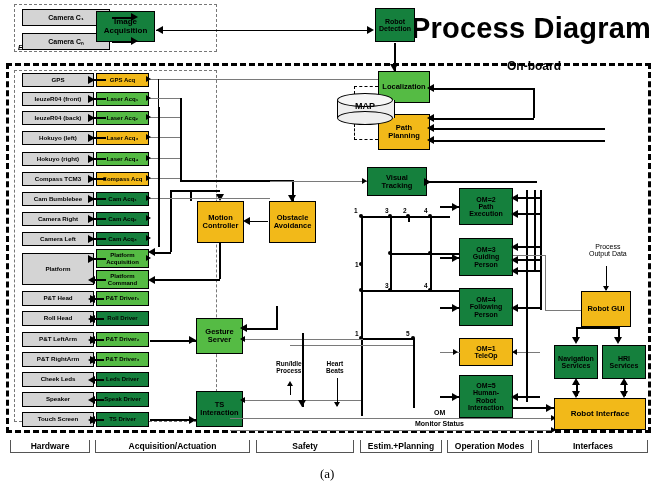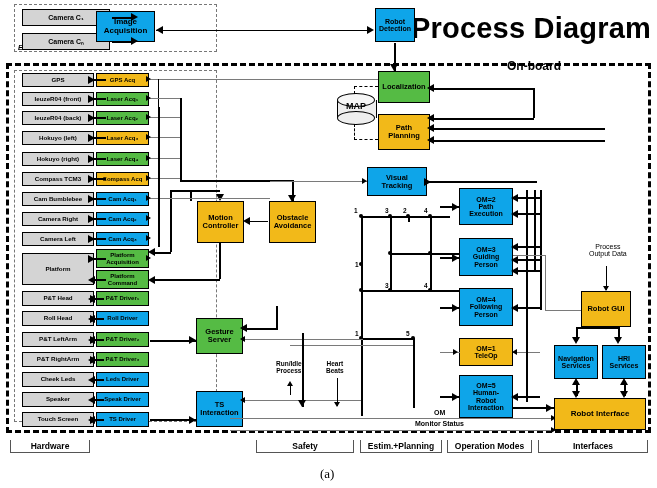--- a/index.html
+++ b/index.html
@@ -3,21 +3,21 @@
 <meta charset="utf-8">
 <style>
   html,body{margin:0;padding:0;background:#ffffff;}
   body{width:657px;height:488px;font-family:"Liberation Sans",sans-serif;overflow:hidden;}
   #stage{position:relative;width:657px;height:488px;}
 
   
   .node{position:absolute;box-sizing:border-box;border:1px solid #000;
         display:flex;align-items:center;justify-content:center;text-align:center;
         font-weight:bold;line-height:1.02;color:#000;}
-  .red{background:#0ea5e9;}
+  .red{background:#15803d;}
   .green{background:#55bb44;}
   .yellow{background:#f2b919;}
   .grey{background:#d4d4d4;}
 
   .lbl{position:absolute;color:#000;font-weight:bold;line-height:1.05;}
   .lbl.it{font-style:italic;}
 
   
   .ln{position:absolute;background:#000;}
   .lnh{height:1px;}
@@ -177,21 +177,21 @@
   <div class="ln lnh thick" style="left:94px;top:419px;width:10px;"></div>
     <div class="arw arw-r" style="left:90px;top:416px;"></div>
     <div class="arw arw-l" style="left:88px;top:416px;"></div>
 
   <div class="node green" style="left:378px;top:71px;width:52px;height:32px;font-size:7.5px;">Localization</div>
   <div class="node yellow" style="left:378px;top:114px;width:52px;height:36px;font-size:7.5px;white-space:pre-line;">Path
 Planning</div>
   <div class="node red" style="left:367px;top:167px;width:60px;height:29px;font-size:7.5px;white-space:pre-line;">Visual
 Tracking</div>
 
-  <div class="cyl" style="left:337px;top:93px;width:38px;height:32px;">
+  <div class="cyl" style="left:337px;top:93px;width:56px;height:32px;">
     <div class="body"></div>
       <div class="top"></div>
       <div class="bot"></div>
     <div class="tx">MAP</div>
   </div>
 
   <div class="ln lnv" style="left:354px;top:86px;height:8px;border-left:1px dashed #000;background:none;width:0;"></div>
   <div class="ln lnh" style="left:354px;top:86px;width:24px;border-top:1px dashed #000;background:none;height:0;"></div>
   <div class="ln lnv" style="left:354px;top:124px;height:16px;border-left:1px dashed #000;background:none;width:0;"></div>
   <div class="ln lnh" style="left:354px;top:139px;width:24px;border-top:1px dashed #000;background:none;height:0;"></div>
@@ -401,18 +401,19 @@
   <div class="arw arw-d" style="left:620px;top:391px;"></div>
 
   <div class="ln lnh grey-ln" style="left:545px;top:310px;width:36px;"></div>
   <div class="ln lnv grey-ln" style="left:545px;top:255px;height:56px;"></div>
   <div class="ln lnh grey-ln" style="left:513px;top:255px;width:33px;"></div>
 
   <div class="ln lnh thick" style="left:513px;top:407px;width:41px;"></div>
   <div class="arw arw-r" style="left:546px;top:404px;"></div>
 
   <div class="legend" style="left:10px;top:440px;width:80px;">Hardware</div>
+  <div class="legend" style="left:95px;top:440px;width:155px;">Acquisition/Actuation</div>
   <div class="legend" style="left:256px;top:440px;width:98px;">Safety</div>
   <div class="legend" style="left:360px;top:440px;width:82px;">Estim.+Planning</div>
   <div class="legend" style="left:447px;top:440px;width:85px;">Operation Modes</div>
   <div class="legend" style="left:538px;top:440px;width:110px;">Interfaces</div>
 
 </div>
 
 </body></html>

